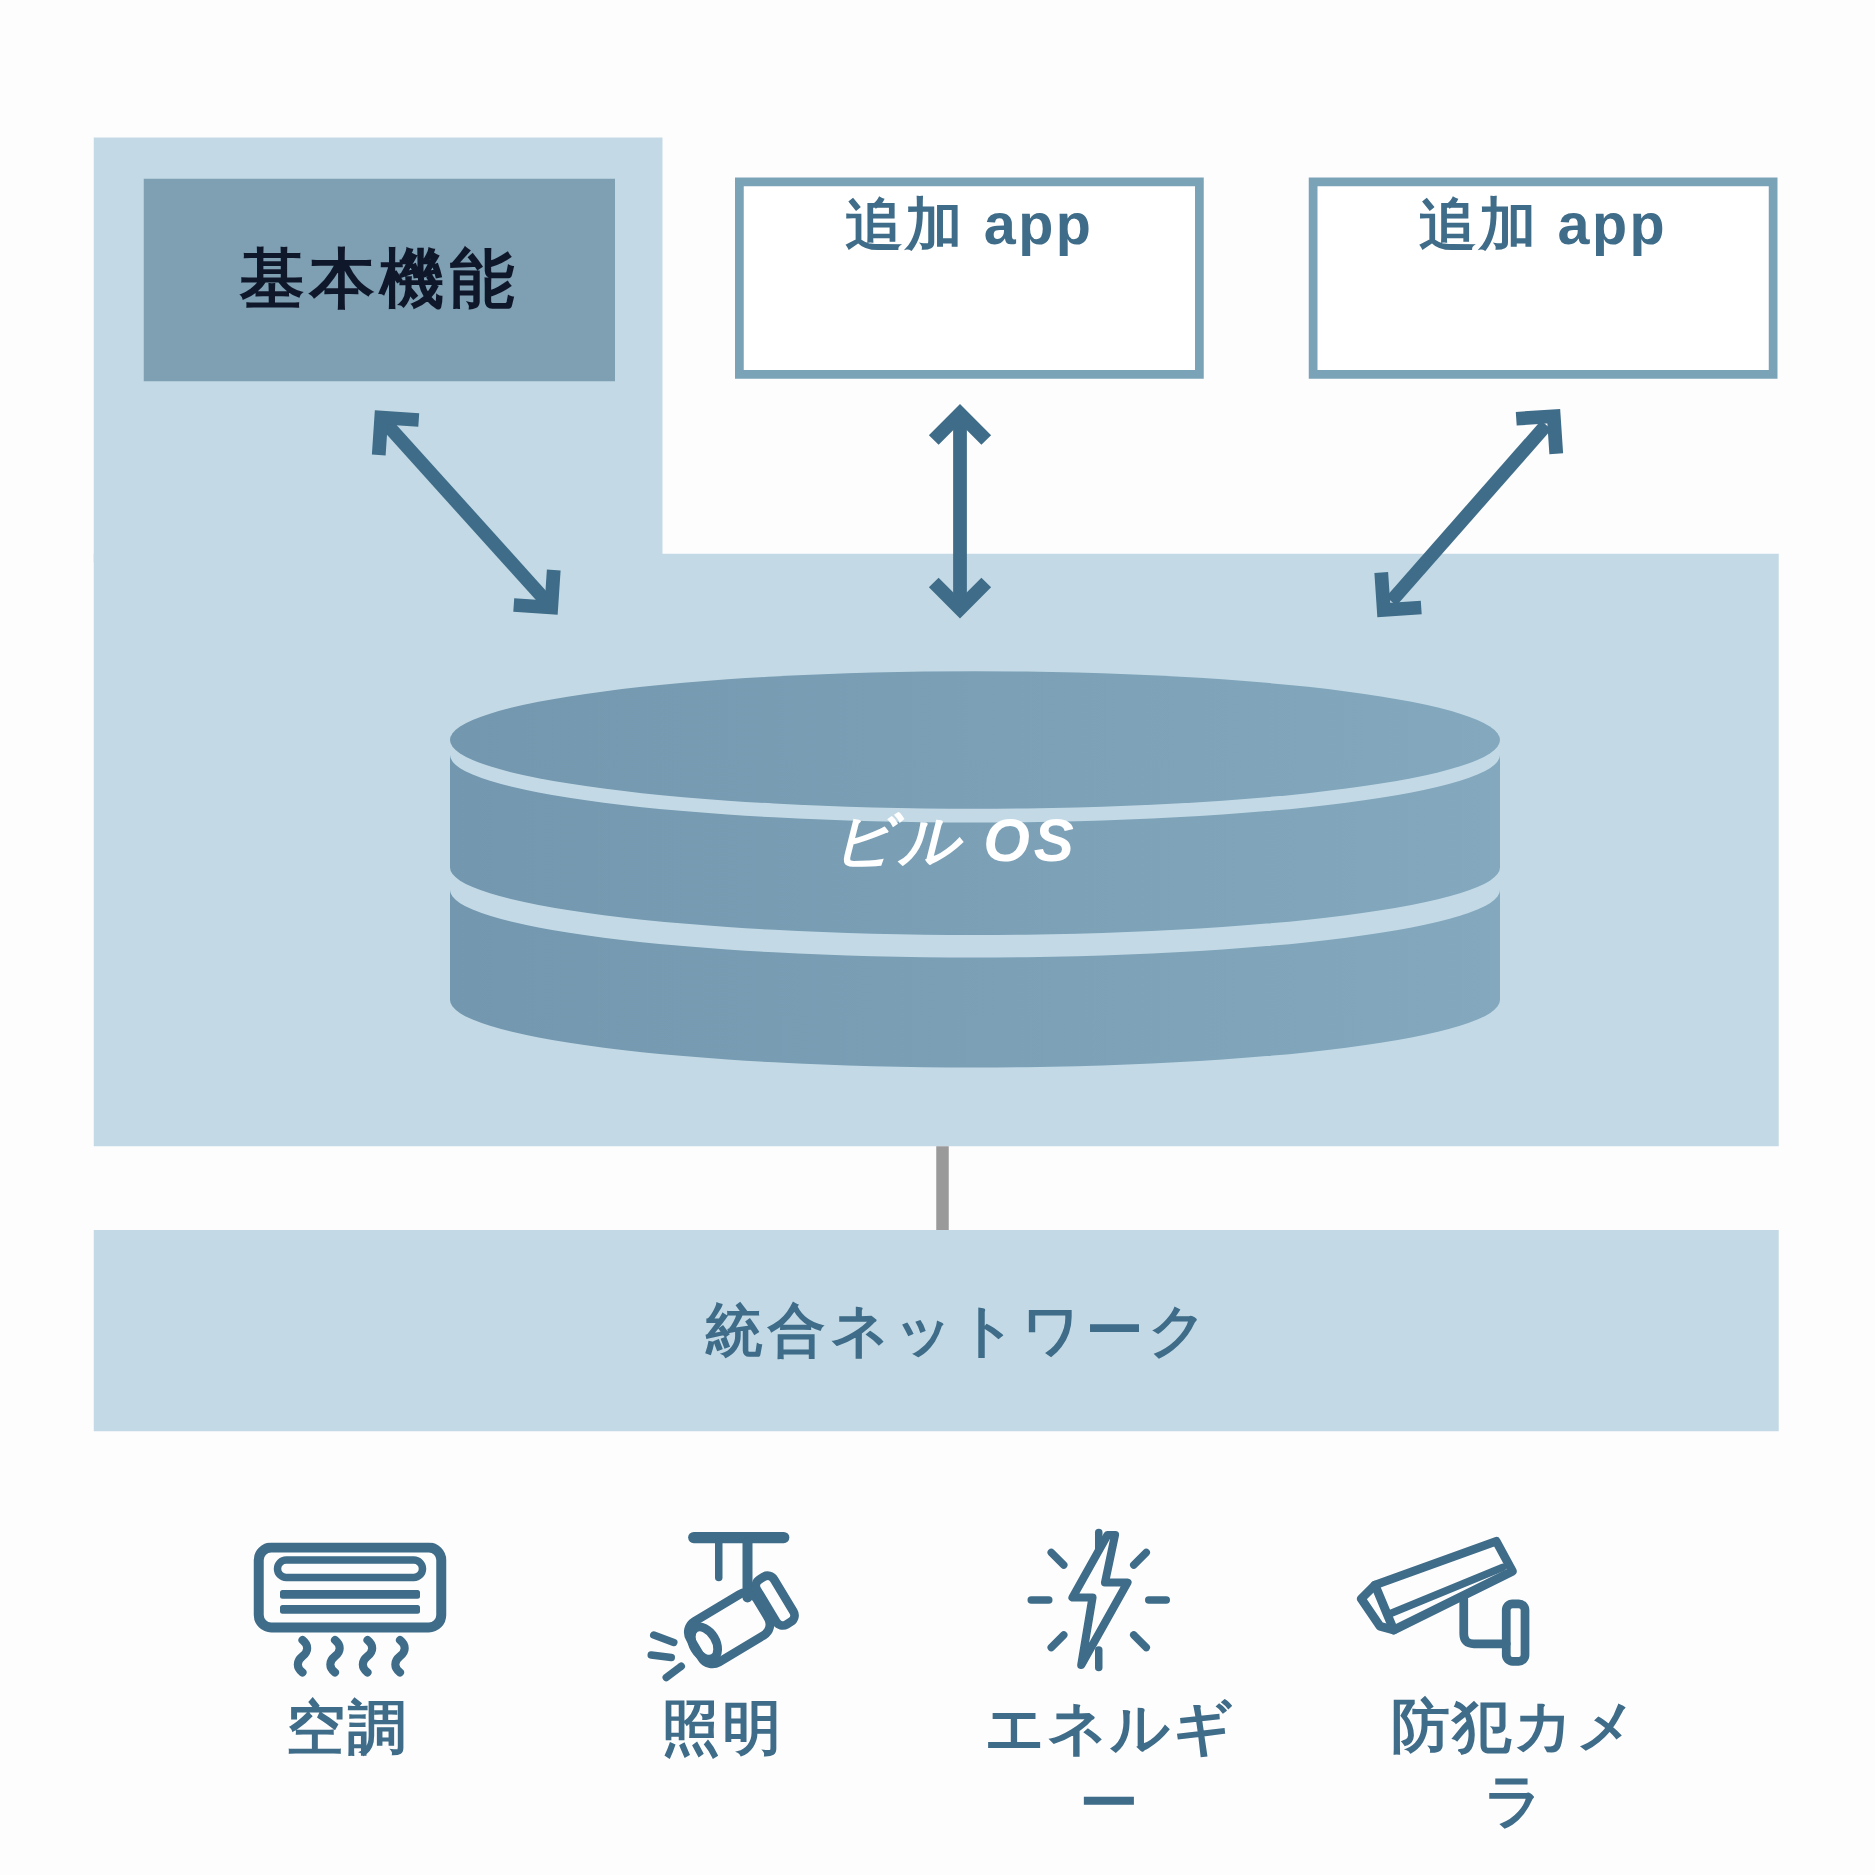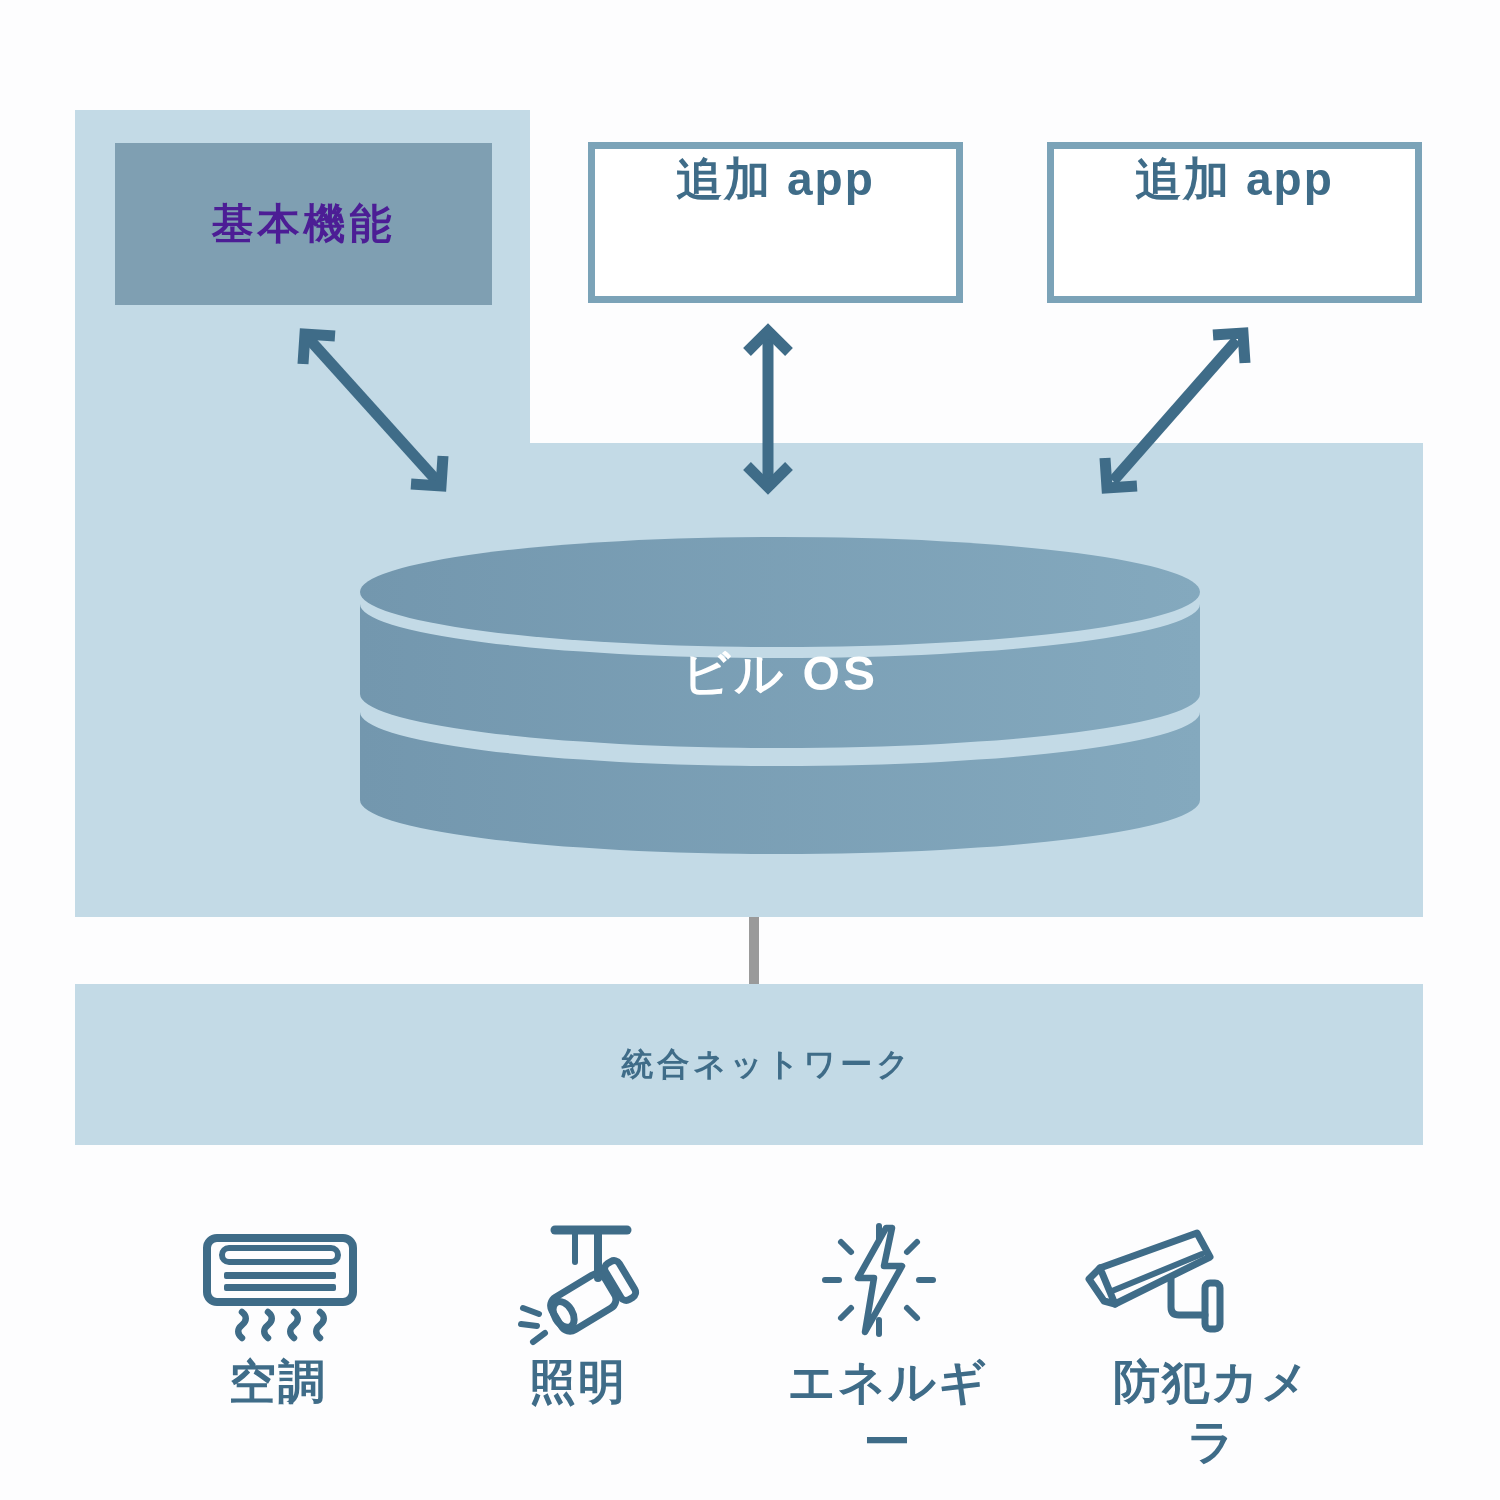--- a/index.html
+++ b/index.html
@@ -15,36 +15,36 @@
   html,body{background:#fff;}
   body{font-family:"Liberation Sans","DejaVu Sans",sans-serif;}
   #canvas{position:relative;width:1500px;height:1500px;background:#fdfdfe;overflow:hidden;}
 
   .panel{position:absolute;background:var(--panel-blue);}
   #panel-left{left:75px;top:110px;width:455px;height:340px;}
   #panel-main{left:75px;top:443px;width:1348px;height:474px;}
   #band-network{left:75px;top:984px;width:1348px;height:161px;display:flex;align-items:center;justify-content:center;}
 
   .label-dark{color:var(--ink);font-weight:bold;}
-  #network-label{font-size:32px;letter-spacing:4px;transform:translateX(18px);}
+  #network-label{font-size:46px;letter-spacing:4px;transform:translateX(18px);}
 
   #basic-box{position:absolute;left:115px;top:143px;width:377px;height:162px;background:var(--box-fill);
     display:flex;align-items:center;justify-content:center;}
-  #basic-box .t{color:#4c1d95;font-weight:bold;font-size:42px;letter-spacing:4px;}
+  #basic-box .t{color:#0f172a;font-weight:bold;font-size:52px;letter-spacing:4px;}
 
   .app-box{position:absolute;width:375px;height:161px;background:#fff;border:7px solid var(--app-border);
     display:flex;align-items:flex-start;justify-content:center;}
   #app-box-1{left:588px;top:142px;}
   #app-box-2{left:1047px;top:142px;}
   .app-box .t{color:var(--ink);font-weight:bold;font-size:46px;letter-spacing:2px;}
 
   #diagram-svg{position:absolute;left:0;top:0;width:1500px;height:1500px;}
 
-  #os-label{position:absolute;left:580px;top:642px;width:400px;height:64px;line-height:64px;
-    text-align:center;color:#fff;font-weight:bold;font-size:48px;letter-spacing:3px;}
+  #os-label{position:absolute;left:564px;top:642px;width:400px;height:64px;line-height:64px;
+    text-align:center;color:#fff;font-weight:bold;font-size:48px;letter-spacing:3px;font-style:italic;}
 
   #connector-line{position:absolute;left:749px;top:917px;width:10px;height:67px;background:var(--gray);}
 
   .dev-icon{position:absolute;}
   .dev-label{position:absolute;top:1352px;width:240px;height:60px;line-height:60px;text-align:center;
     font-size:47px;font-weight:bold;color:var(--ink);letter-spacing:2px;}
   #dev-label-0{left:158px;}
   #dev-label-1{left:458px;}
   #dev-label-2{left:768px;}
   #dev-label-3{left:1092px;font-family:Liberation Serif, serif;}

